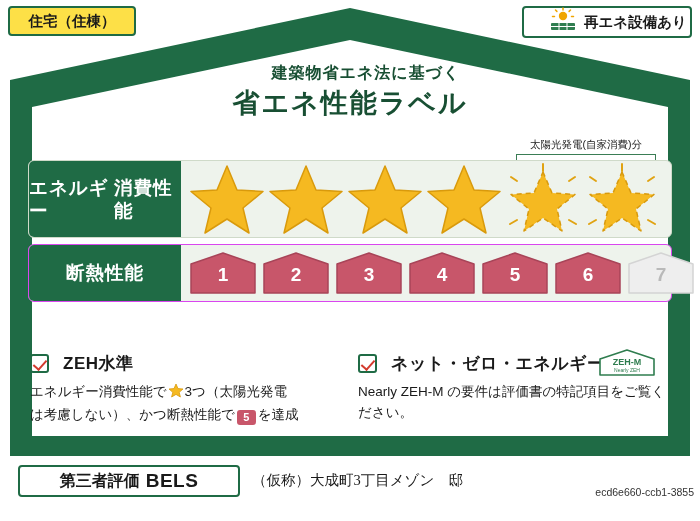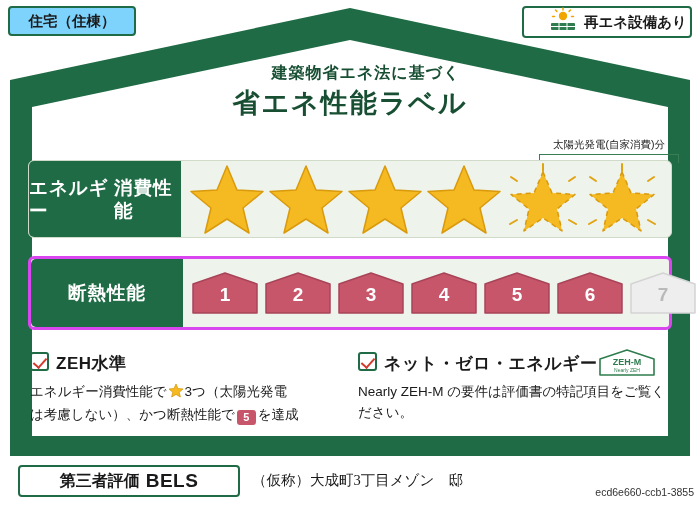--- a/index.html
+++ b/index.html
@@ -30,21 +30,21 @@
   }
   .house-bg svg { display: block; }
 
   
   .badge-type {
     position: absolute;
     left: 8px;
     top: 6px;
     width: 128px;
     height: 30px;
-    background: #7dd3fc;
+    background: #fde047;
     border: 2px solid #1f6b45;
     border-radius: 4px;
     box-sizing: border-box;
     display: flex;
     align-items: center;
     justify-content: center;
   }
   .badge-type span {
     font-size: 14.5px;
     font-weight: bold;
@@ -115,24 +115,24 @@
     border-radius: 6px;
     box-sizing: border-box;
   }
   .row-energy {
     top: 22px;
     height: 78px;
     background: #eef3ec;
     border: 1px solid #cfdac9;
   }
   .row-therm {
-    top: 118px;
-    height: 74px;
+    top: 106px;
+    height: 58px;
     background: #eef3ec;
-    border: 3px solid #d946ef;
+    border: 1px solid #d946ef;
   }
   .row-label {
     position: absolute;
     left: 0;
     top: 0;
     width: 152px;
     height: 100%;
     background: #1f6b45;
     border-radius: 5px 0 0 5px;
     display: flex;
@@ -159,21 +159,21 @@
   .star-wrap {
     position: relative;
     width: 76px;
     height: 74px;
   }
   .star-wrap svg { display: block; }
 
   
   .solar-bracket {
     position: absolute;
-    left: 507px;
+    left: 484px;
     top: 0px;
     width: 148px;
     text-align: center;
   }
   .solar-bracket .txt {
     font-size: 10.5px;
     color: #1a1a1a;
     white-space: nowrap;
   }
   .solar-bracket .line {
@@ -222,22 +222,22 @@
     width: 318px;
   }
   .detail-right {
     position: absolute;
     left: 358px;
     top: 352px;
     width: 320px;
   }
   .detail-head {
     display: flex;
-    align-items: flex-start;
-    gap: 7px;
+    align-items: center;
+    gap: 14px;
   }
   .check {
     width: 19px;
     height: 19px;
     border: 2px solid #1f6b45;
     border-radius: 3px;
     box-sizing: border-box;
     position: relative;
     flex: none;
     background: #fff;

